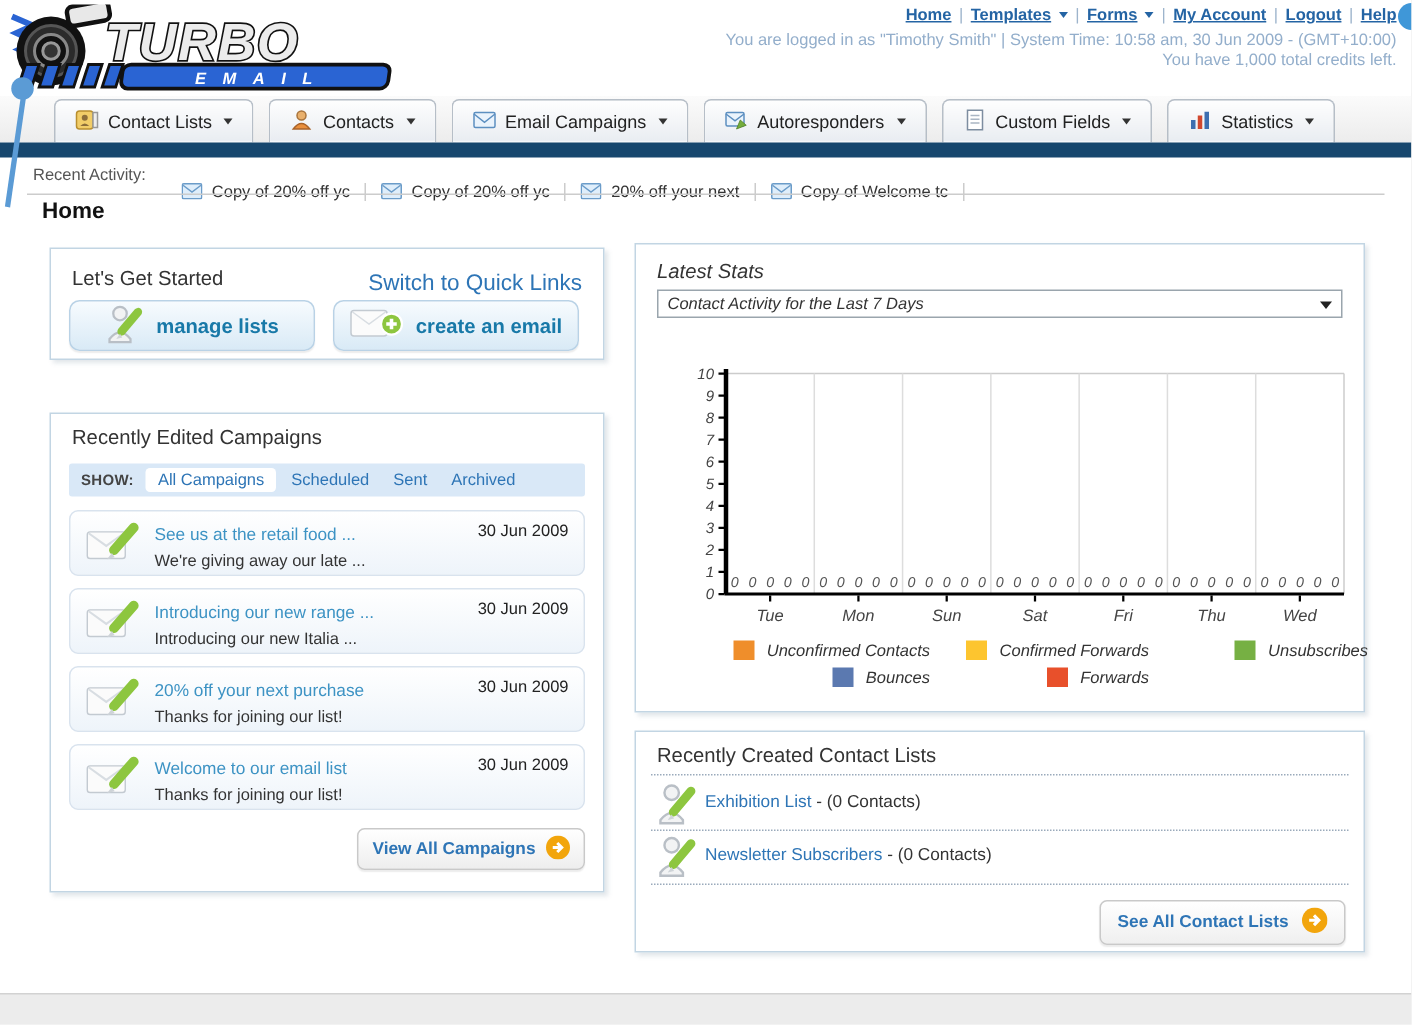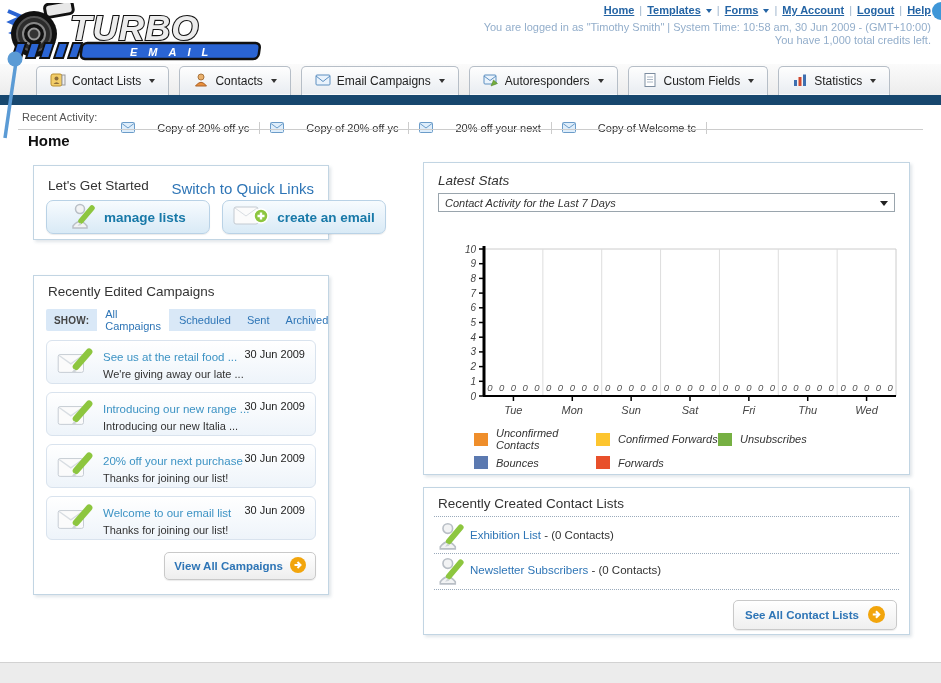--- a/index.html
+++ b/index.html
@@ -20,31 +20,31 @@
   .tabbar{position:absolute;top:64px;left:0;right:0;height:31px;background:linear-gradient(#fbfbfb,#ececec);padding-left:36px;display:flex;align-items:flex-end;gap:10px;}
   .tab{display:flex;align-items:center;gap:6px;height:28px;padding:0 13px;background:linear-gradient(#fefefe,#e8ecf1);border:1px solid #b6bec7;border-bottom:none;border-radius:5px 5px 0 0;font-size:12px;color:#222;cursor:pointer;box-shadow:0 -1px 1px rgba(255,255,255,.8) inset;}
   .navybar{position:absolute;top:95px;left:0;right:0;height:10px;background:#17476e;}
 
   .caret{width:0;height:0;border-left:3.5px solid transparent;border-right:3.5px solid transparent;border-top:4.5px solid #333;display:inline-block;margin-left:2px;}
   .caret.blue{border-top-color:#2464a4;vertical-align:middle;}
 
   
   .activity{position:absolute;top:105px;left:0;right:0;height:24px;display:flex;align-items:center;padding-left:22px;font-size:11px;color:#555;}
   .activity-label{margin-right:14px;color:#555;}
-  .activity-item{display:flex;align-items:center;gap:22px;color:#333;padding:0 10px;border-right:1px solid #ccc;cursor:pointer;margin-top:21px;}
+  .activity-item{display:flex;align-items:center;gap:6px;color:#333;padding:0 10px;border-right:1px solid #ccc;cursor:pointer;margin-top:21px;}
   .activity-rule{position:absolute;top:129px;left:18px;right:18px;height:1px;background:#ccc;}
 
   
   .main{position:absolute;top:130px;left:0;right:0;bottom:20px;}
   .home-title{position:absolute;left:28px;top:2px;font-size:15px;font-weight:bold;color:#111;}
 
   .panel{background:#fff;border:1px solid #c2d5e3;box-shadow:2px 2px 3px rgba(120,140,160,.22);position:relative;box-sizing:border-box;}
   .panel-title{font-size:13.5px;color:#333;}
 
-  .left-col{position:absolute;left:33px;top:35px;width:296px;}
+  .left-col{position:absolute;left:33px;top:35px;width:370px;}
   .right-col{position:absolute;left:423px;top:32px;width:487px;}
 
   
   .gs-panel{height:75px;}
   .gs-title{position:absolute;left:14px;top:12px;}
   .gs-switch{position:absolute;right:14px;top:14px;font-size:15px;color:#2e75b6;cursor:pointer;}
   .gs-buttons{position:absolute;left:12px;top:34px;display:flex;gap:12px;}
   .gs-btn{width:162px;height:32px;display:flex;align-items:center;justify-content:center;gap:8px;background:linear-gradient(#f7fbfe,#d9eaf6);border:1px solid #b9d2e6;border-radius:7px;font-size:13.5px;font-weight:bold;color:#1879a8;cursor:pointer;box-shadow:0 1px 1px rgba(0,0,0,.08);}
 
   
@@ -63,21 +63,21 @@
   .camp-date{position:absolute;right:10px;top:7px;font-size:11px;color:#222;}
   .viewall-btn{position:absolute;right:12px;top:276px;height:26px;display:flex;align-items:center;gap:7px;padding:0 9px;background:linear-gradient(#ffffff,#eeeeee);border:1px solid #c9c9c9;border-radius:5px;font-size:11.5px;font-weight:bold;color:#2e75b6;cursor:pointer;box-shadow:0 1px 1px rgba(0,0,0,.08);}
 
   
   .stats-panel{height:313px;font-style:italic;}
   .stats-title{position:absolute;left:14px;top:10px;}
   .stats-dd{position:absolute;left:14px;right:14px;top:30px;height:19px;border:1px solid #9aa5ad;background:#fff;font-size:11px;color:#333;display:flex;align-items:center;padding-left:6px;cursor:pointer;box-sizing:border-box;}
   .dd-caret{position:absolute;right:6px;top:7px;width:0;height:0;border-left:4px solid transparent;border-right:4px solid transparent;border-top:5px solid #222;}
   .chart-wrap{position:absolute;left:14px;top:80px;}
   .legend{position:absolute;left:50px;top:264px;width:440px;display:flex;flex-wrap:wrap;}
-  .legend-item{width:122px;display:flex;align-items:center;gap:8px;margin-bottom:5px;font-size:11px;color:#333;}
+  .legend-item{width:146px;display:flex;align-items:center;gap:8px;margin-bottom:5px;font-size:11px;color:#333;justify-content:flex-end;}
   .swatch{width:14px;height:13px;display:inline-block;flex:none;}
 
   
   .cl-panel{margin-top:12px;height:148px;}
   .cl-title{position:absolute;left:14px;top:8px;}
   .dotline{position:absolute;left:10px;right:10px;height:1px;border-top:1px dotted #9aaabb;}
   .cl-item{position:absolute;left:12px;right:12px;height:30px;}
   .cl-icon{position:absolute;left:2px;top:0;}
   .cl-text{position:absolute;left:34px;top:8px;font-size:11.5px;color:#333;}
   .cl-link{color:#2e75b6;cursor:pointer;}

